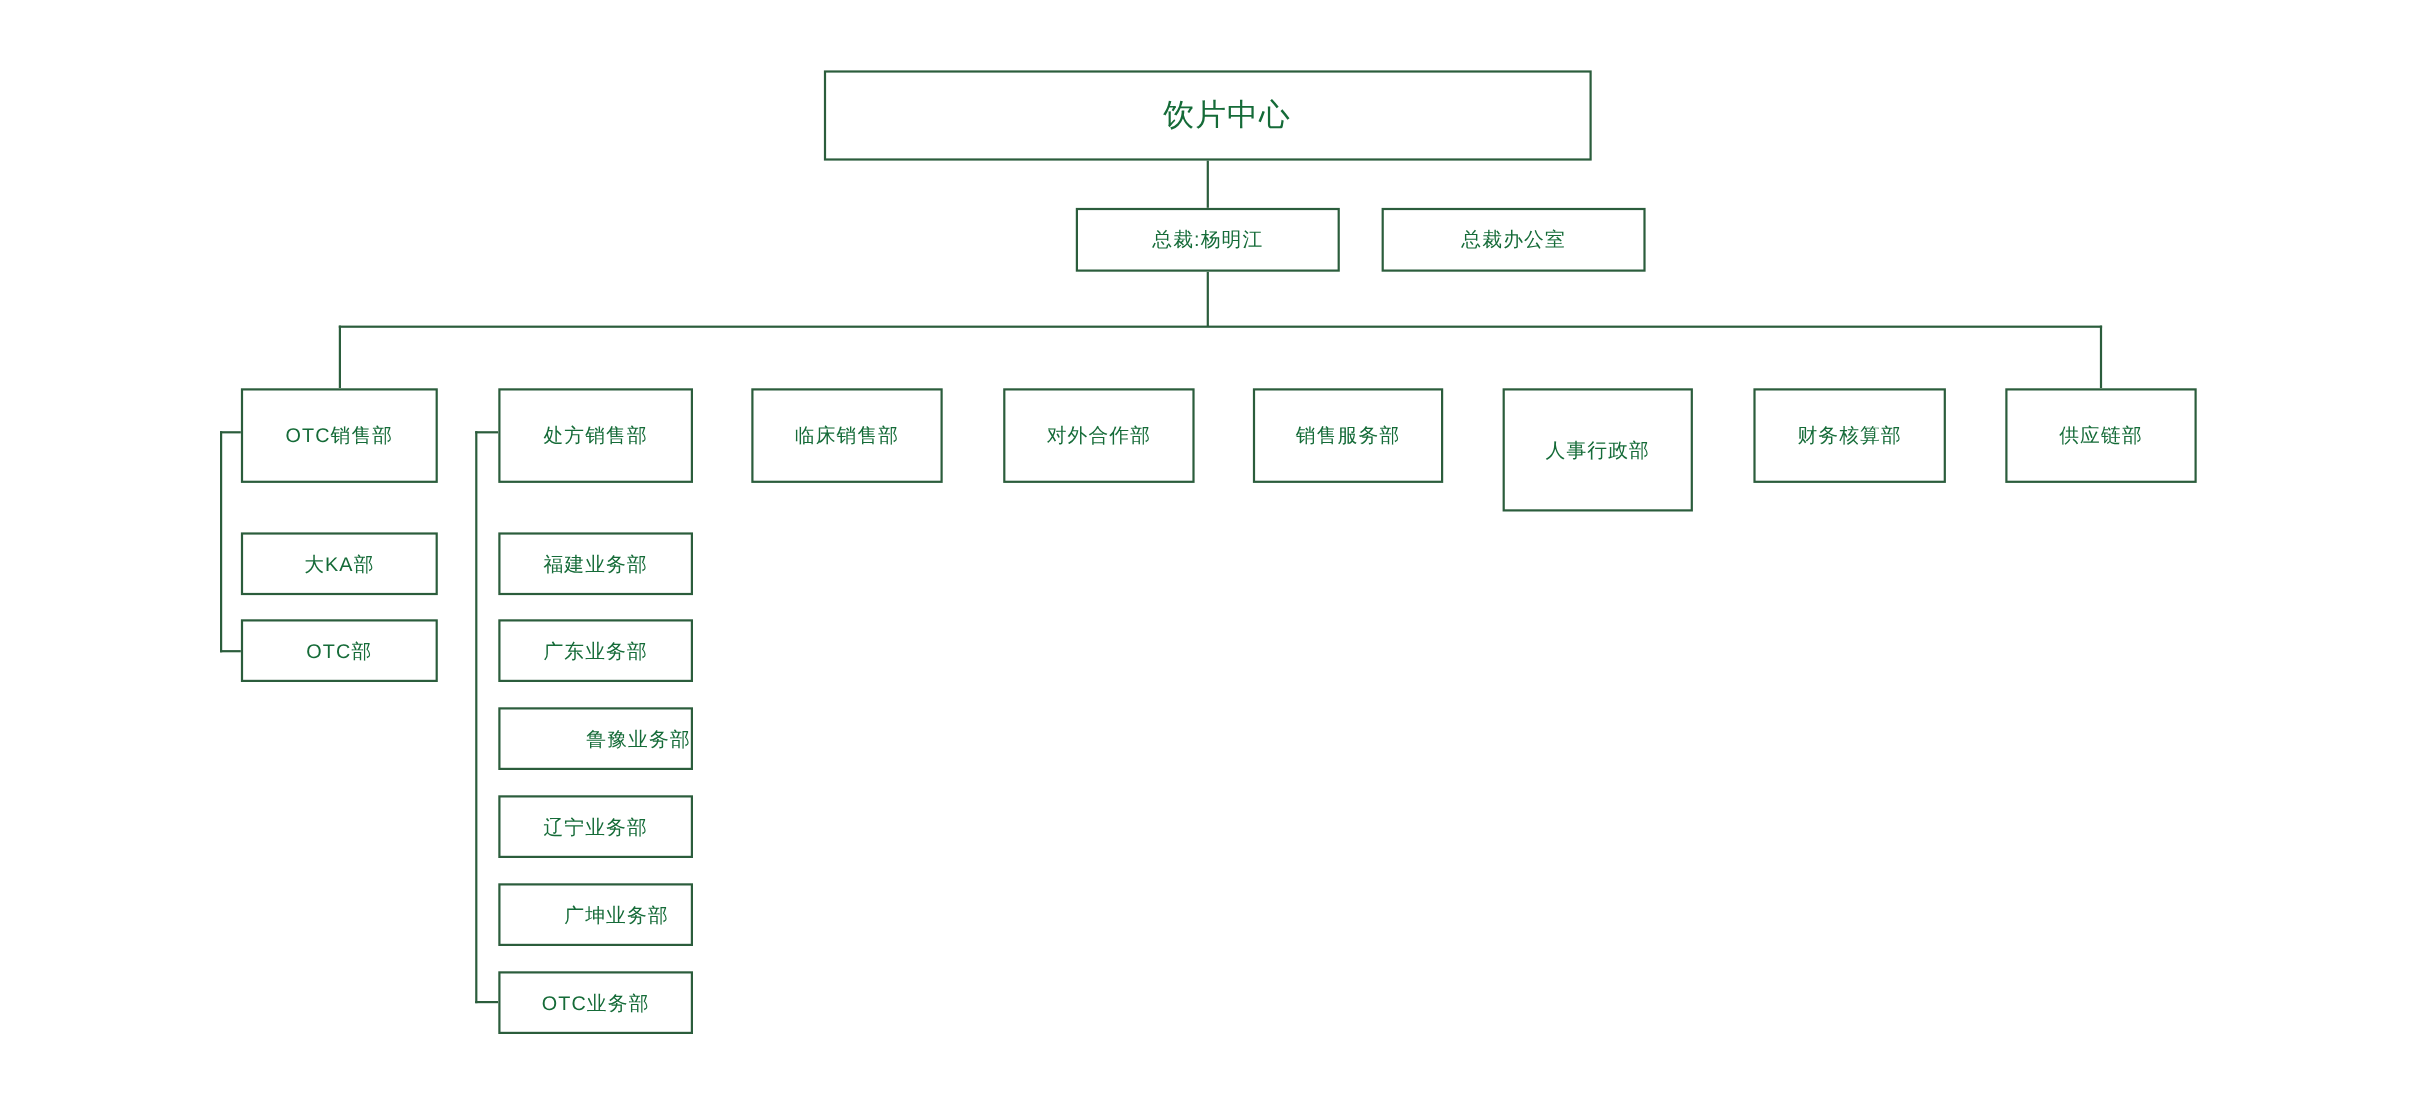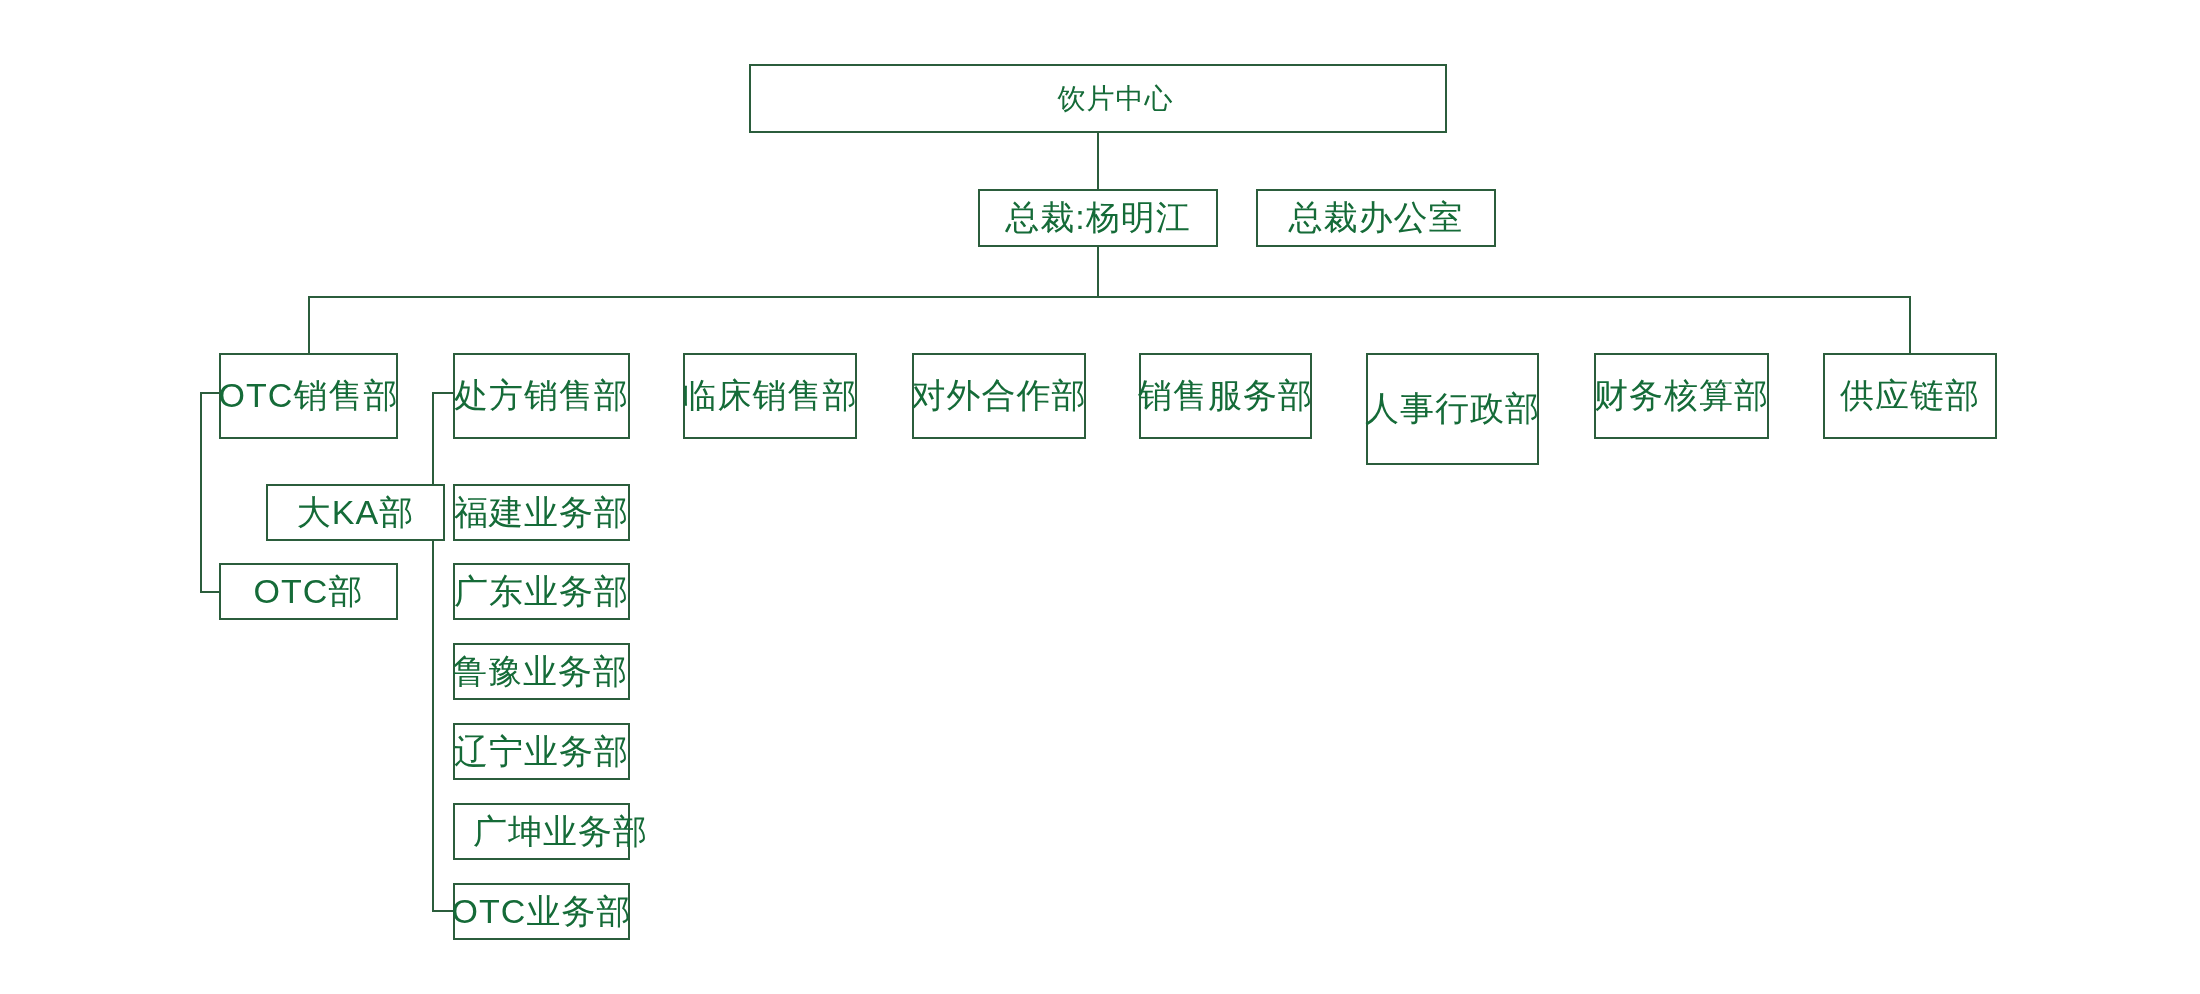--- a/index.html
+++ b/index.html
@@ -15,38 +15,38 @@
     font-family:"Liberation Sans", sans-serif;
     overflow:hidden;
   }
   .node{
     position:absolute;
     box-sizing:border-box;
     border:2px solid var(--line);
     background:var(--bg);
     color:var(--text);
     display:flex;align-items:center;justify-content:center;
-    font-size:34px;font-weight:500;
+    font-size:18px;font-weight:500;
     white-space:nowrap;
     letter-spacing:1px;
   }
   .hline,.vline{position:absolute;background:var(--line);}
   
-  #n-root   {left:749px; top:64px;  width:698px; height:69px; font-size:28px;padding-left:35px;}
+  #n-root   {left:749px; top:64px;  width:698px; height:82px; font-size:28px;padding-left:35px;}
   #n-ceo    {left:978px; top:189px; width:240px; height:58px;}
   #n-office {left:1256px;top:189px; width:240px; height:58px;}
   #n-d1{left:219px; top:353px;width:179px;height:86px;}
   #n-d2{left:453px; top:353px;width:177px;height:86px;}
   #n-d3{left:683px; top:353px;width:174px;height:86px;}
   #n-d4{left:912px; top:353px;width:174px;height:86px;}
   #n-d5{left:1139px;top:353px;width:173px;height:86px;}
   #n-d6{left:1366px;top:353px;width:173px;height:112px;}
   #n-d7{left:1594px;top:353px;width:175px;height:86px;}
   #n-d8{left:1823px;top:353px;width:174px;height:86px;}
-  #n-c1{left:219px;top:484px;width:179px;height:57px;margin-left:47px;}
+  #n-c1{left:219px;top:484px;width:179px;height:57px;}
   #n-c2{left:219px;top:563px;width:179px;height:57px;}
   #n-p1{left:453px;top:484px;width:177px;height:57px;text-align:right;}
   #n-p2{left:453px;top:563px;width:177px;height:57px;}
   #n-p3{left:453px;top:643px;width:177px;height:57px;justify-content:flex-end;}
   #n-p4{left:453px;top:723px;width:177px;height:57px;}
   #n-p5{left:453px;top:803px;width:177px;height:57px;padding-left:38px;}
   #n-p6{left:453px;top:883px;width:177px;height:57px;}
   
   #l-v1      {left:1097px;top:133px;width:2px;height:56px;}
   #l-v2      {left:1097px;top:247px;width:2px;height:50px;}

